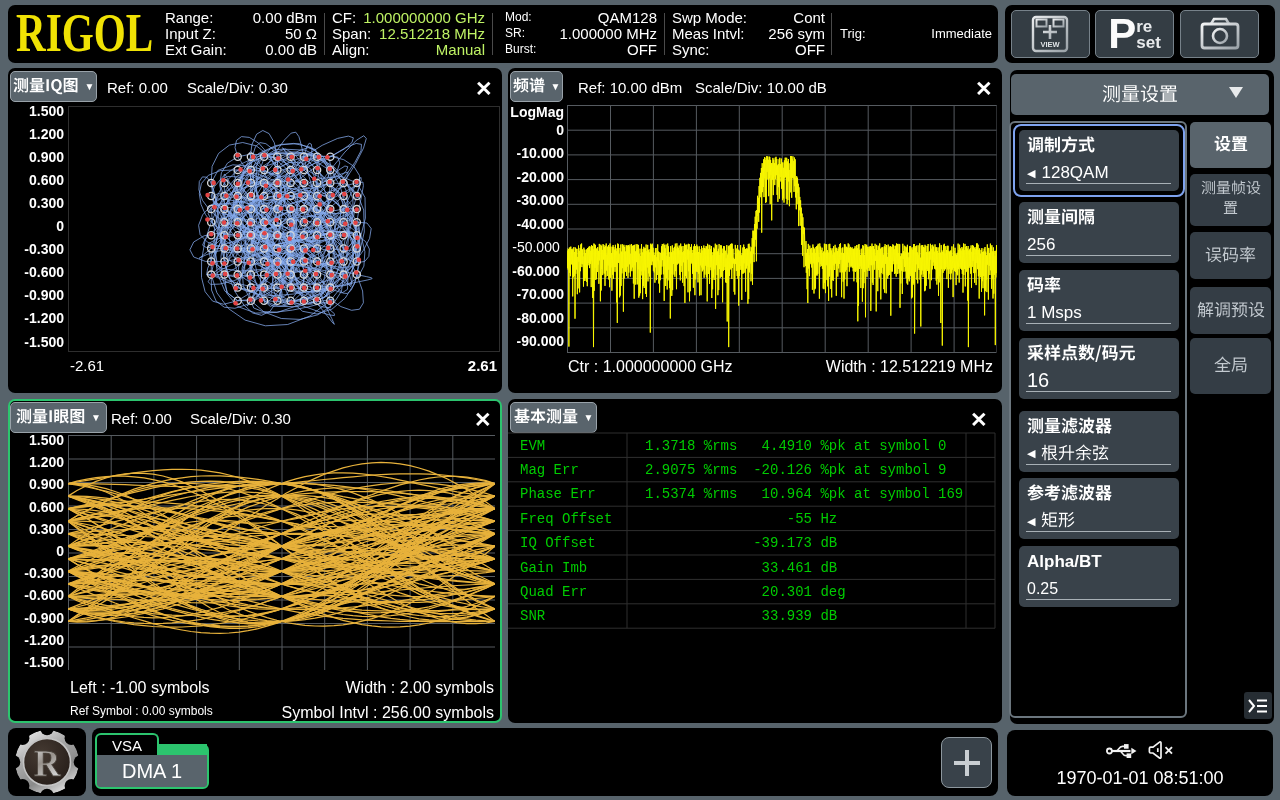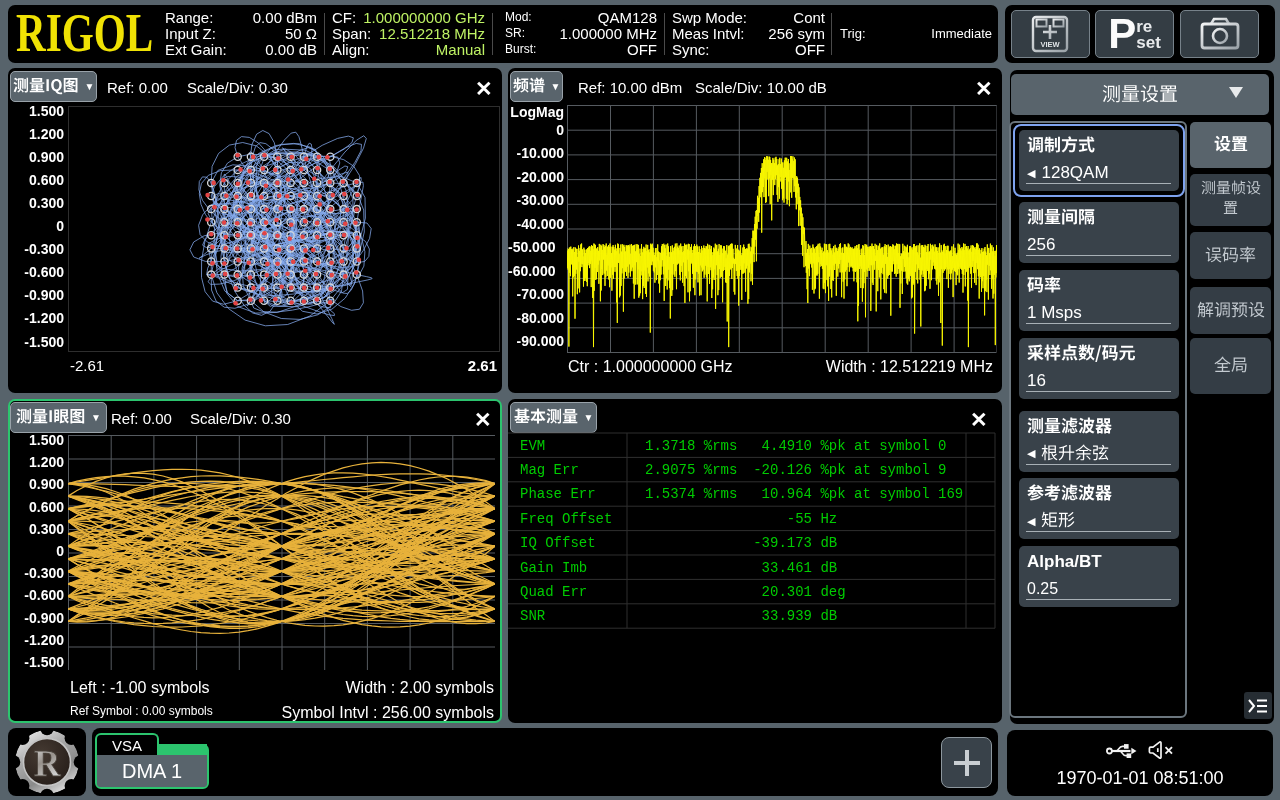--- a/index.html
+++ b/index.html
@@ -387,22 +387,22 @@
   </div>
 <div style="position:absolute;left:578px;top:79px;font-size:15px">Ref: 10.00 dBm</div>
 <div style="position:absolute;left:695px;top:79px;font-size:15px">Scale/Div: 10.00 dB</div>
 <div style="position:absolute;left:975px;top:77px;font-size:21px;font-weight:bold">✕</div>
 <div style="position:absolute;left:508px;top:104px;width:56px;text-align:right;font-size:14px;font-weight:bold">LogMag</div>
 <div style="position:absolute;left:508px;top:122.0px;width:56px;text-align:right;font-size:14px;font-weight:bold">0</div>
 <div style="position:absolute;left:508px;top:145.4px;width:56px;text-align:right;font-size:14px;font-weight:bold">-10.000</div>
 <div style="position:absolute;left:508px;top:168.9px;width:56px;text-align:right;font-size:14px;font-weight:bold">-20.000</div>
 <div style="position:absolute;left:508px;top:192.3px;width:56px;text-align:right;font-size:14px;font-weight:bold">-30.000</div>
 <div style="position:absolute;left:508px;top:215.8px;width:56px;text-align:right;font-size:14px;font-weight:bold">-40.000</div>
-<div style="position:absolute;left:508px;top:239.2px;width:56px;text-align:left;font-size:14px;font-weight:bold">-50.000</div>
-<div style="position:absolute;left:508px;top:262.7px;width:56px;text-align:left;font-size:14px;font-weight:bold">-60.000</div>
+<div style="position:absolute;left:508px;top:239.2px;width:56px;text-align:center;font-size:14px;font-weight:normal">-50.000</div>
+<div style="position:absolute;left:508px;top:262.7px;width:56px;text-align:center;font-size:14px;font-weight:bold">-60.000</div>
 <div style="position:absolute;left:508px;top:286.1px;width:56px;text-align:right;font-size:14px;font-weight:bold">-70.000</div>
 <div style="position:absolute;left:508px;top:309.6px;width:56px;text-align:right;font-size:14px;font-weight:bold">-80.000</div>
 <div style="position:absolute;left:508px;top:333.0px;width:56px;text-align:right;font-size:14px;font-weight:bold">-90.000</div>
 <div style="position:absolute;left:568px;top:358px;font-size:16px">Ctr : 1.000000000 GHz</div>
 <div style="position:absolute;left:790px;top:358px;width:203px;text-align:right;font-size:16px">Width : 12.512219 MHz</div>
 <svg width="430" height="248" viewBox="0 0 430 248" style="position:absolute;left:567px;top:105px">
 <g stroke="#565b60" stroke-width="1">
       <line x1="0" y1="0.5" x2="429.5" y2="0.5"></line>
       <line x1="0" y1="25.2" x2="429.5" y2="25.2"></line>
       <line x1="0" y1="49.9" x2="429.5" y2="49.9"></line>
@@ -718,21 +718,21 @@
 <div style="position:absolute;left:1027px;top:343.6px;height:20px"><svg width="109" height="20" viewBox="0 0 109 20" style="overflow:visible" fill="#fff">
       <path transform="translate(0.0,15.0) scale(0.017000,-0.017000)" d="M775 692C744 613 686 511 640 447L740 402C788 464 849 558 898 644ZM128 600C168 543 206 466 218 416L328 463C313 515 271 588 229 643ZM813 846C627 812 332 788 71 780C83 751 98 699 101 666C365 674 674 696 908 737ZM54 382V264H346C261 175 140 94 21 48C50 22 91 -28 111 -60C227 -5 342 84 433 187V-86H561V193C653 89 770 -2 886 -57C907 -24 947 26 976 51C859 97 736 177 650 264H947V382H561V466H467L570 503C562 551 533 622 501 676L392 639C420 585 445 514 452 466H433V382Z"></path>
       <path transform="translate(17.0,15.0) scale(0.017000,-0.017000)" d="M794 854C779 795 749 720 720 663H546L620 691C607 735 571 799 540 847L433 810C460 765 488 706 502 663H400V554H612V457H431V348H612V249H373V138H612V-89H734V138H961V249H734V348H916V457H734V554H945V663H845C869 710 894 764 917 817ZM157 850V663H44V552H157V528C128 413 78 285 22 212C42 180 68 125 79 91C107 134 134 192 157 256V-89H272V367C293 324 314 281 325 251L397 336C379 365 302 477 272 516V552H367V663H272V850Z"></path>
       <path transform="translate(34.0,15.0) scale(0.017000,-0.017000)" d="M268 444H727V315H268ZM319 128C332 59 340 -30 340 -83L461 -68C460 -15 448 72 433 139ZM525 127C554 62 584 -25 594 -78L711 -48C699 5 665 89 635 152ZM729 133C776 66 831 -25 852 -83L968 -38C943 21 885 108 836 172ZM155 164C126 91 78 11 29 -32L140 -86C192 -32 241 55 270 135ZM153 555V204H850V555H556V649H916V761H556V850H434V555Z"></path>
       <path transform="translate(51.0,15.0) scale(0.017000,-0.017000)" d="M424 838C408 800 380 745 358 710L434 676C460 707 492 753 525 798ZM374 238C356 203 332 172 305 145L223 185L253 238ZM80 147C126 129 175 105 223 80C166 45 99 19 26 3C46 -18 69 -60 80 -87C170 -62 251 -26 319 25C348 7 374 -11 395 -27L466 51C446 65 421 80 395 96C446 154 485 226 510 315L445 339L427 335H301L317 374L211 393C204 374 196 355 187 335H60V238H137C118 204 98 173 80 147ZM67 797C91 758 115 706 122 672H43V578H191C145 529 81 485 22 461C44 439 70 400 84 373C134 401 187 442 233 488V399H344V507C382 477 421 444 443 423L506 506C488 519 433 552 387 578H534V672H344V850H233V672H130L213 708C205 744 179 795 153 833ZM612 847C590 667 545 496 465 392C489 375 534 336 551 316C570 343 588 373 604 406C623 330 646 259 675 196C623 112 550 49 449 3C469 -20 501 -70 511 -94C605 -46 678 14 734 89C779 20 835 -38 904 -81C921 -51 956 -8 982 13C906 55 846 118 799 196C847 295 877 413 896 554H959V665H691C703 719 714 774 722 831ZM784 554C774 469 759 393 736 327C709 397 689 473 675 554Z"></path>
       <path transform="translate(68.0,15.0) scale(0.017000,-0.017000)" d="M14 -181H112L360 806H263Z"></path>
       <path transform="translate(74.6,15.0) scale(0.017000,-0.017000)" d="M419 218V112H776V218ZM487 652C480 543 465 402 451 315H483L828 314C813 131 794 52 772 31C762 20 752 18 736 18C717 18 678 18 637 22C654 -7 667 -53 669 -85C717 -87 761 -86 789 -83C822 -79 845 -69 869 -42C904 -4 926 104 946 369C948 383 950 416 950 416H839C854 541 869 683 876 795L792 803L773 798H439V690H753C746 608 736 507 725 416H576C585 489 593 573 599 645ZM43 805V697H150C125 564 84 441 21 358C37 323 59 247 63 216C77 233 91 252 104 272V-42H205V33H382V494H208C230 559 248 628 262 697H404V805ZM205 389H279V137H205Z"></path>
       <path transform="translate(91.6,15.0) scale(0.017000,-0.017000)" d="M144 779V664H858V779ZM53 507V391H280C268 225 240 88 31 10C58 -12 91 -57 104 -87C346 11 392 182 409 391H561V83C561 -34 590 -72 703 -72C726 -72 801 -72 825 -72C927 -72 957 -20 969 160C936 168 884 189 858 210C853 65 848 40 814 40C795 40 737 40 723 40C690 40 685 46 685 84V391H950V507Z"></path>
     </svg></div>
 <div style="position:absolute;left:1027px;top:370.6px;height:20px;display:flex;align-items:center">
-    <span style="font-size:17px">16</span>
+    <span style="font-size:20px">16</span>
   </div>
 <div style="position:absolute;left:1026px;top:390.6px;width:145px;height:1px;background:#a8b0b6"></div>
 <div style="position:absolute;left:1019px;top:410.5px;width:160px;height:61px;background:#39424a;border-radius:5px"></div>
 <div style="position:absolute;left:1027px;top:416.5px;height:20px"><svg width="85" height="20" viewBox="0 0 85 20" style="overflow:visible" fill="#fff">
       <path transform="translate(0.0,15.0) scale(0.017000,-0.017000)" d="M305 797V139H395V711H568V145H662V797ZM846 833V31C846 16 841 11 826 11C811 11 764 10 715 12C727 -16 741 -60 745 -86C817 -86 867 -83 898 -67C930 -51 940 -23 940 31V833ZM709 758V141H800V758ZM66 754C121 723 196 677 231 646L304 743C266 773 190 815 137 841ZM28 486C82 457 156 412 192 383L264 479C224 507 148 548 96 573ZM45 -18 153 -79C194 19 237 135 271 243L174 305C135 188 83 61 45 -18ZM436 656V273C436 161 420 54 263 -17C278 -32 306 -70 314 -90C405 -49 457 9 487 74C531 25 583 -41 607 -82L683 -34C657 9 601 74 555 121L491 83C517 144 523 210 523 272V656Z"></path>
       <path transform="translate(17.0,15.0) scale(0.017000,-0.017000)" d="M288 666H704V632H288ZM288 758H704V724H288ZM173 819V571H825V819ZM46 541V455H957V541ZM267 267H441V232H267ZM557 267H732V232H557ZM267 362H441V327H267ZM557 362H732V327H557ZM44 22V-65H959V22H557V59H869V135H557V168H850V425H155V168H441V135H134V59H441V22Z"></path>
       <path transform="translate(34.0,15.0) scale(0.017000,-0.017000)" d="M534 206V37C534 -45 556 -69 649 -69C667 -69 744 -69 762 -69C835 -69 859 -39 868 77C843 83 806 97 788 110C784 22 779 9 752 9C735 9 675 9 662 9C633 9 628 12 628 37V206ZM444 207C432 139 408 51 379 -4L457 -34C486 21 506 112 519 182ZM627 238C664 188 708 120 726 77L798 121C778 164 734 229 695 276ZM797 210C844 138 890 40 904 -22L981 14C964 76 915 170 867 241ZM73 747C126 710 194 655 225 619L300 698C266 734 197 785 143 818ZM27 492C81 457 151 406 183 371L255 453C220 487 148 534 94 566ZM48 7 150 -56C194 40 241 154 278 258L188 322C145 208 88 83 48 7ZM308 666V453C308 314 301 116 218 -23C239 -35 285 -77 302 -99C398 55 415 298 415 452V577H518V504L442 498L448 414L518 420V409C518 318 546 292 658 292C681 292 782 292 806 292C888 292 917 316 928 410C900 416 858 430 837 444C833 388 827 379 795 379C772 379 689 379 670 379C629 379 622 383 622 411V429L804 444L798 526L622 512V577H852C843 547 834 519 825 498L911 478C932 521 956 592 973 653L902 669L886 666H661V708H919V795H661V850H548V666Z"></path>
       <path transform="translate(51.0,15.0) scale(0.017000,-0.017000)" d="M86 756C143 725 224 677 262 647L333 744C292 773 209 816 154 844ZM28 484C85 455 169 409 207 379L276 479C234 506 150 549 94 573ZM47 -7 154 -78C206 20 260 136 305 243L211 315C160 197 95 70 47 -7ZM581 607V468H465V607ZM350 718V462C350 316 342 112 240 -28C269 -39 320 -69 341 -87C361 -59 378 -27 393 7C417 -16 452 -64 467 -91C543 -62 613 -20 675 34C738 -19 811 -60 896 -89C912 -58 947 -11 973 14C891 37 818 73 757 120C825 204 877 311 908 440L833 472L812 468H699V607H819C808 572 796 539 785 515L889 486C917 541 948 625 971 702L883 722L863 718H699V850H581V718ZM568 362H765C742 300 711 245 672 198C629 247 594 302 568 362ZM461 341C496 257 539 182 592 118C535 71 468 36 394 10C437 113 455 233 461 341Z"></path>
       <path transform="translate(68.0,15.0) scale(0.017000,-0.017000)" d="M227 708H338V618H227ZM648 708H769V618H648ZM606 482C638 469 676 450 707 431H484C500 456 514 482 527 508L452 522V809H120V517H401C387 488 369 459 348 431H45V327H243C184 280 110 239 20 206C42 185 72 140 84 112L120 128V-90H230V-66H337V-84H452V227H292C334 258 371 292 404 327H571C602 291 639 257 679 227H541V-90H651V-66H769V-84H885V117L911 108C928 137 961 182 987 204C889 229 794 273 722 327H956V431H785L816 462C794 480 759 500 722 517H884V809H540V517H642ZM230 37V124H337V37ZM651 37V124H769V37Z"></path>
     </svg></div>

